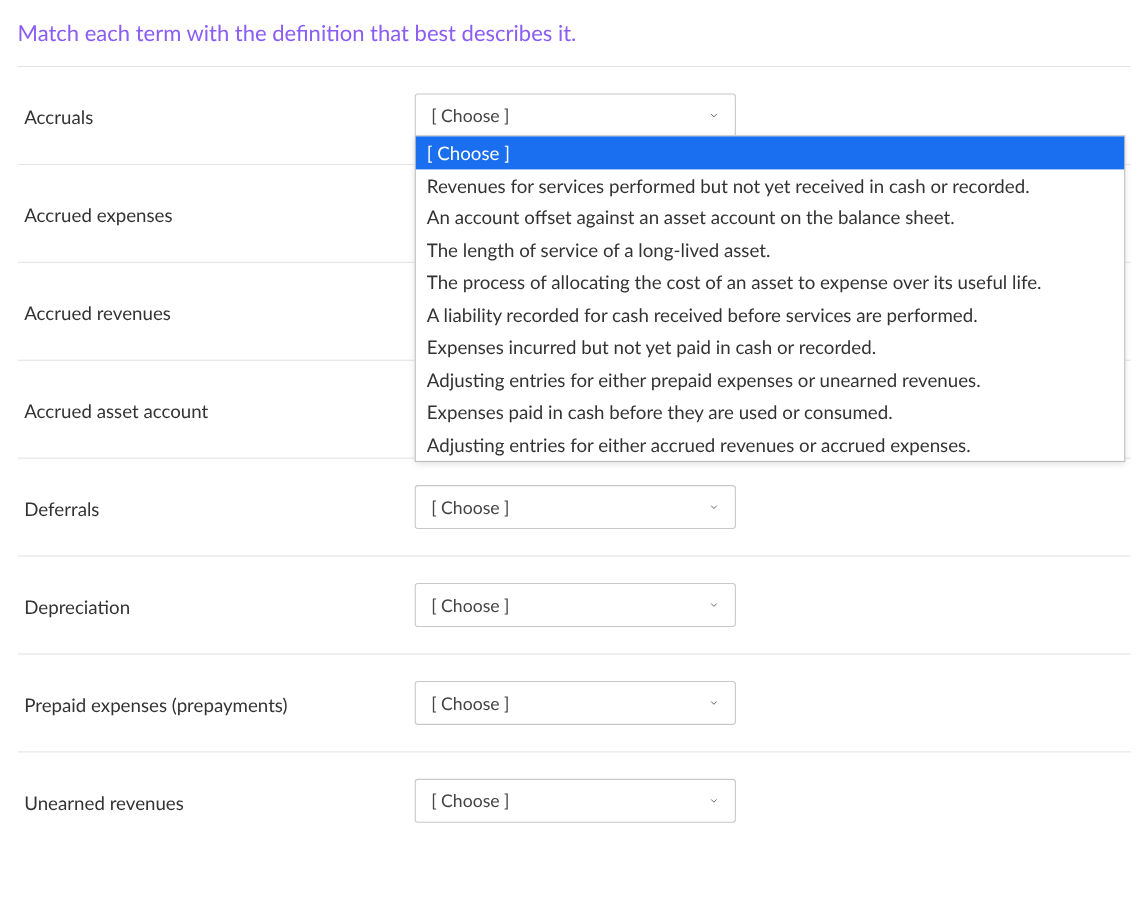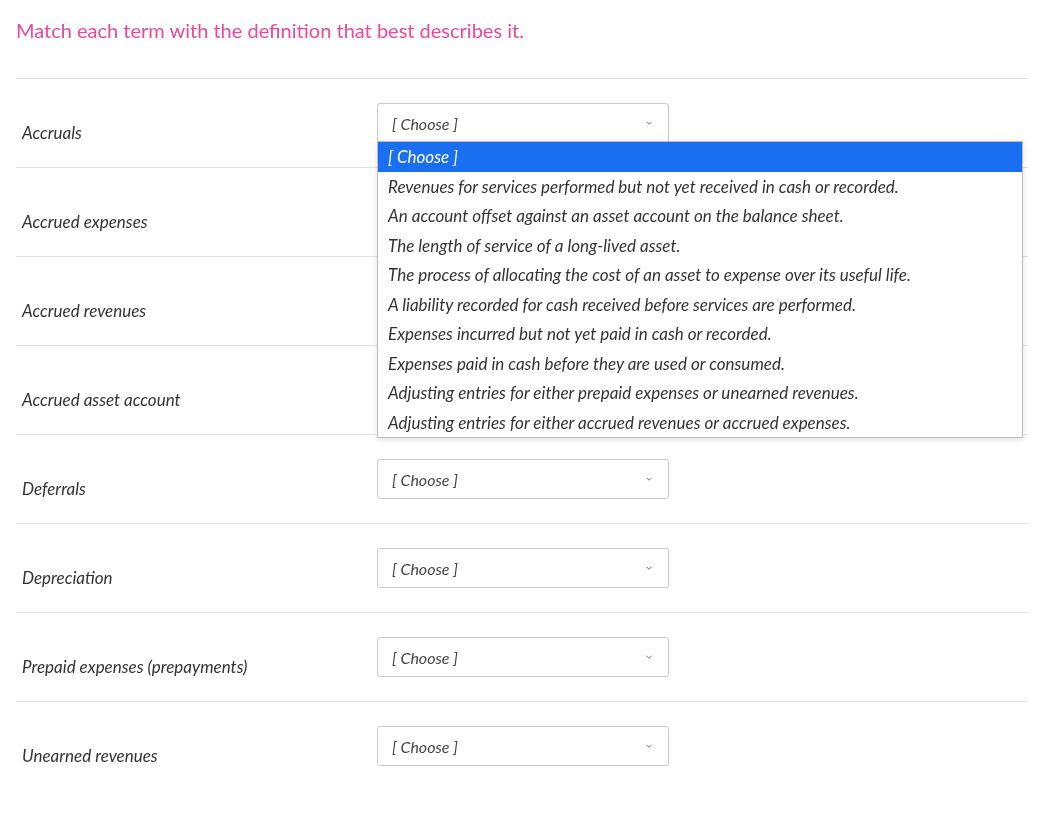--- a/index.html
+++ b/index.html
@@ -5,33 +5,32 @@
   * { box-sizing: border-box; margin: 0; padding: 0; }
   body {
     font-family: "Segoe UI", "Lato", -apple-system, Arial, sans-serif;
     color: #2d2d2d;
     background: #fff;
     width: 1044px;
   }
   .container { padding: 18px 16px 40px 16px; }
   .prompt {
     font-size: 20px;
-    color: #ec4899;
+    color: #8b5cf6;
     font-weight: 400;
-    margin-bottom: 36px;
+    margin-bottom: 18px;
   }
   .rows { }
   .row {
     display: flex;
-    align-items: flex-end;
+    align-items: center;
     padding: 24px 0 24px 6px;
     border-top: 1px solid #e4e4e4;
     min-height: 72px;
     position: relative;
-    font-style: italic;
   }
   .row:first-child { }
   .term {
     width: 355px;
     flex: 0 0 355px;
     font-size: 17px;
     color: #333;
     padding-top: 2px;
   }
   .select-wrap {
@@ -106,22 +105,22 @@
       </div>
 
       <div class="dropdown">
         <div class="opt highlight">[ Choose ]</div>
         <div class="opt">Revenues for services performed but not yet received in cash or recorded.</div>
         <div class="opt">An account offset against an asset account on the balance sheet.</div>
         <div class="opt">The length of service of a long-lived asset.</div>
         <div class="opt">The process of allocating the cost of an asset to expense over its useful life.</div>
         <div class="opt">A liability recorded for cash received before services are performed.</div>
         <div class="opt">Expenses incurred but not yet paid in cash or recorded.</div>
+        <div class="opt">Adjusting entries for either prepaid expenses or unearned revenues.</div>
         <div class="opt">Expenses paid in cash before they are used or consumed.</div>
-        <div class="opt">Adjusting entries for either prepaid expenses or unearned revenues.</div>
         <div class="opt">Adjusting entries for either accrued revenues or accrued expenses.</div>
       </div>
     </div>
 
     <div class="row">
       <div class="term">Accrued expenses</div>
       <div class="select-wrap" style="visibility:hidden;">
         <div class="select">
           <span>[ Choose ]</span>
           <span class="caret">

